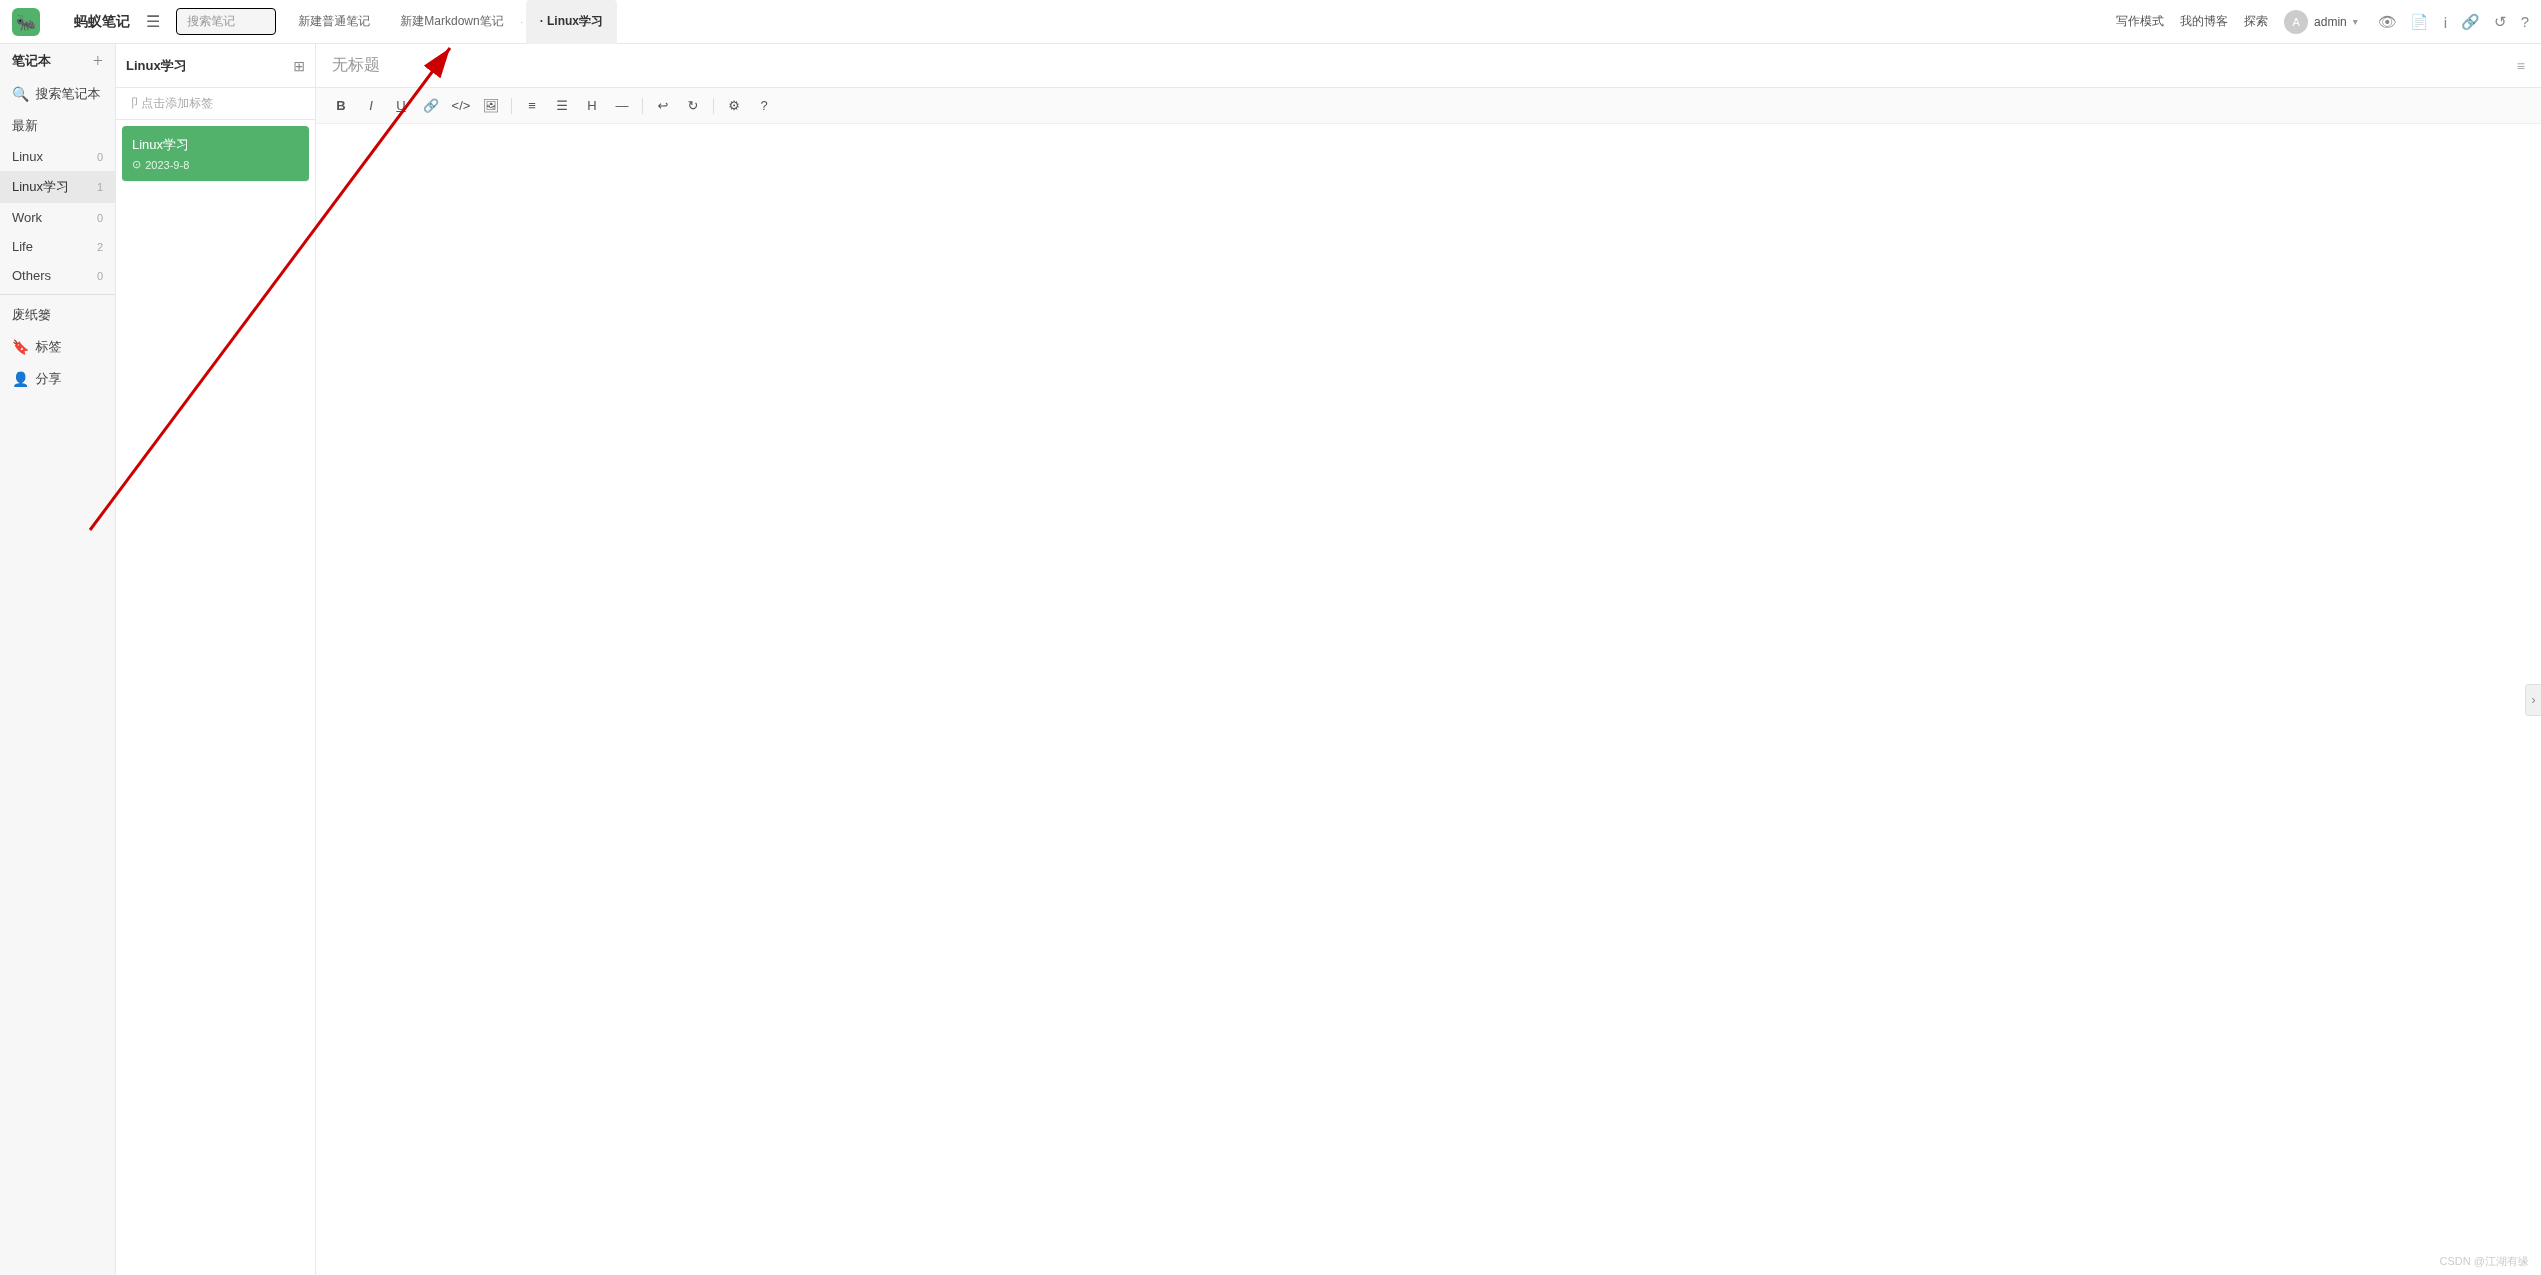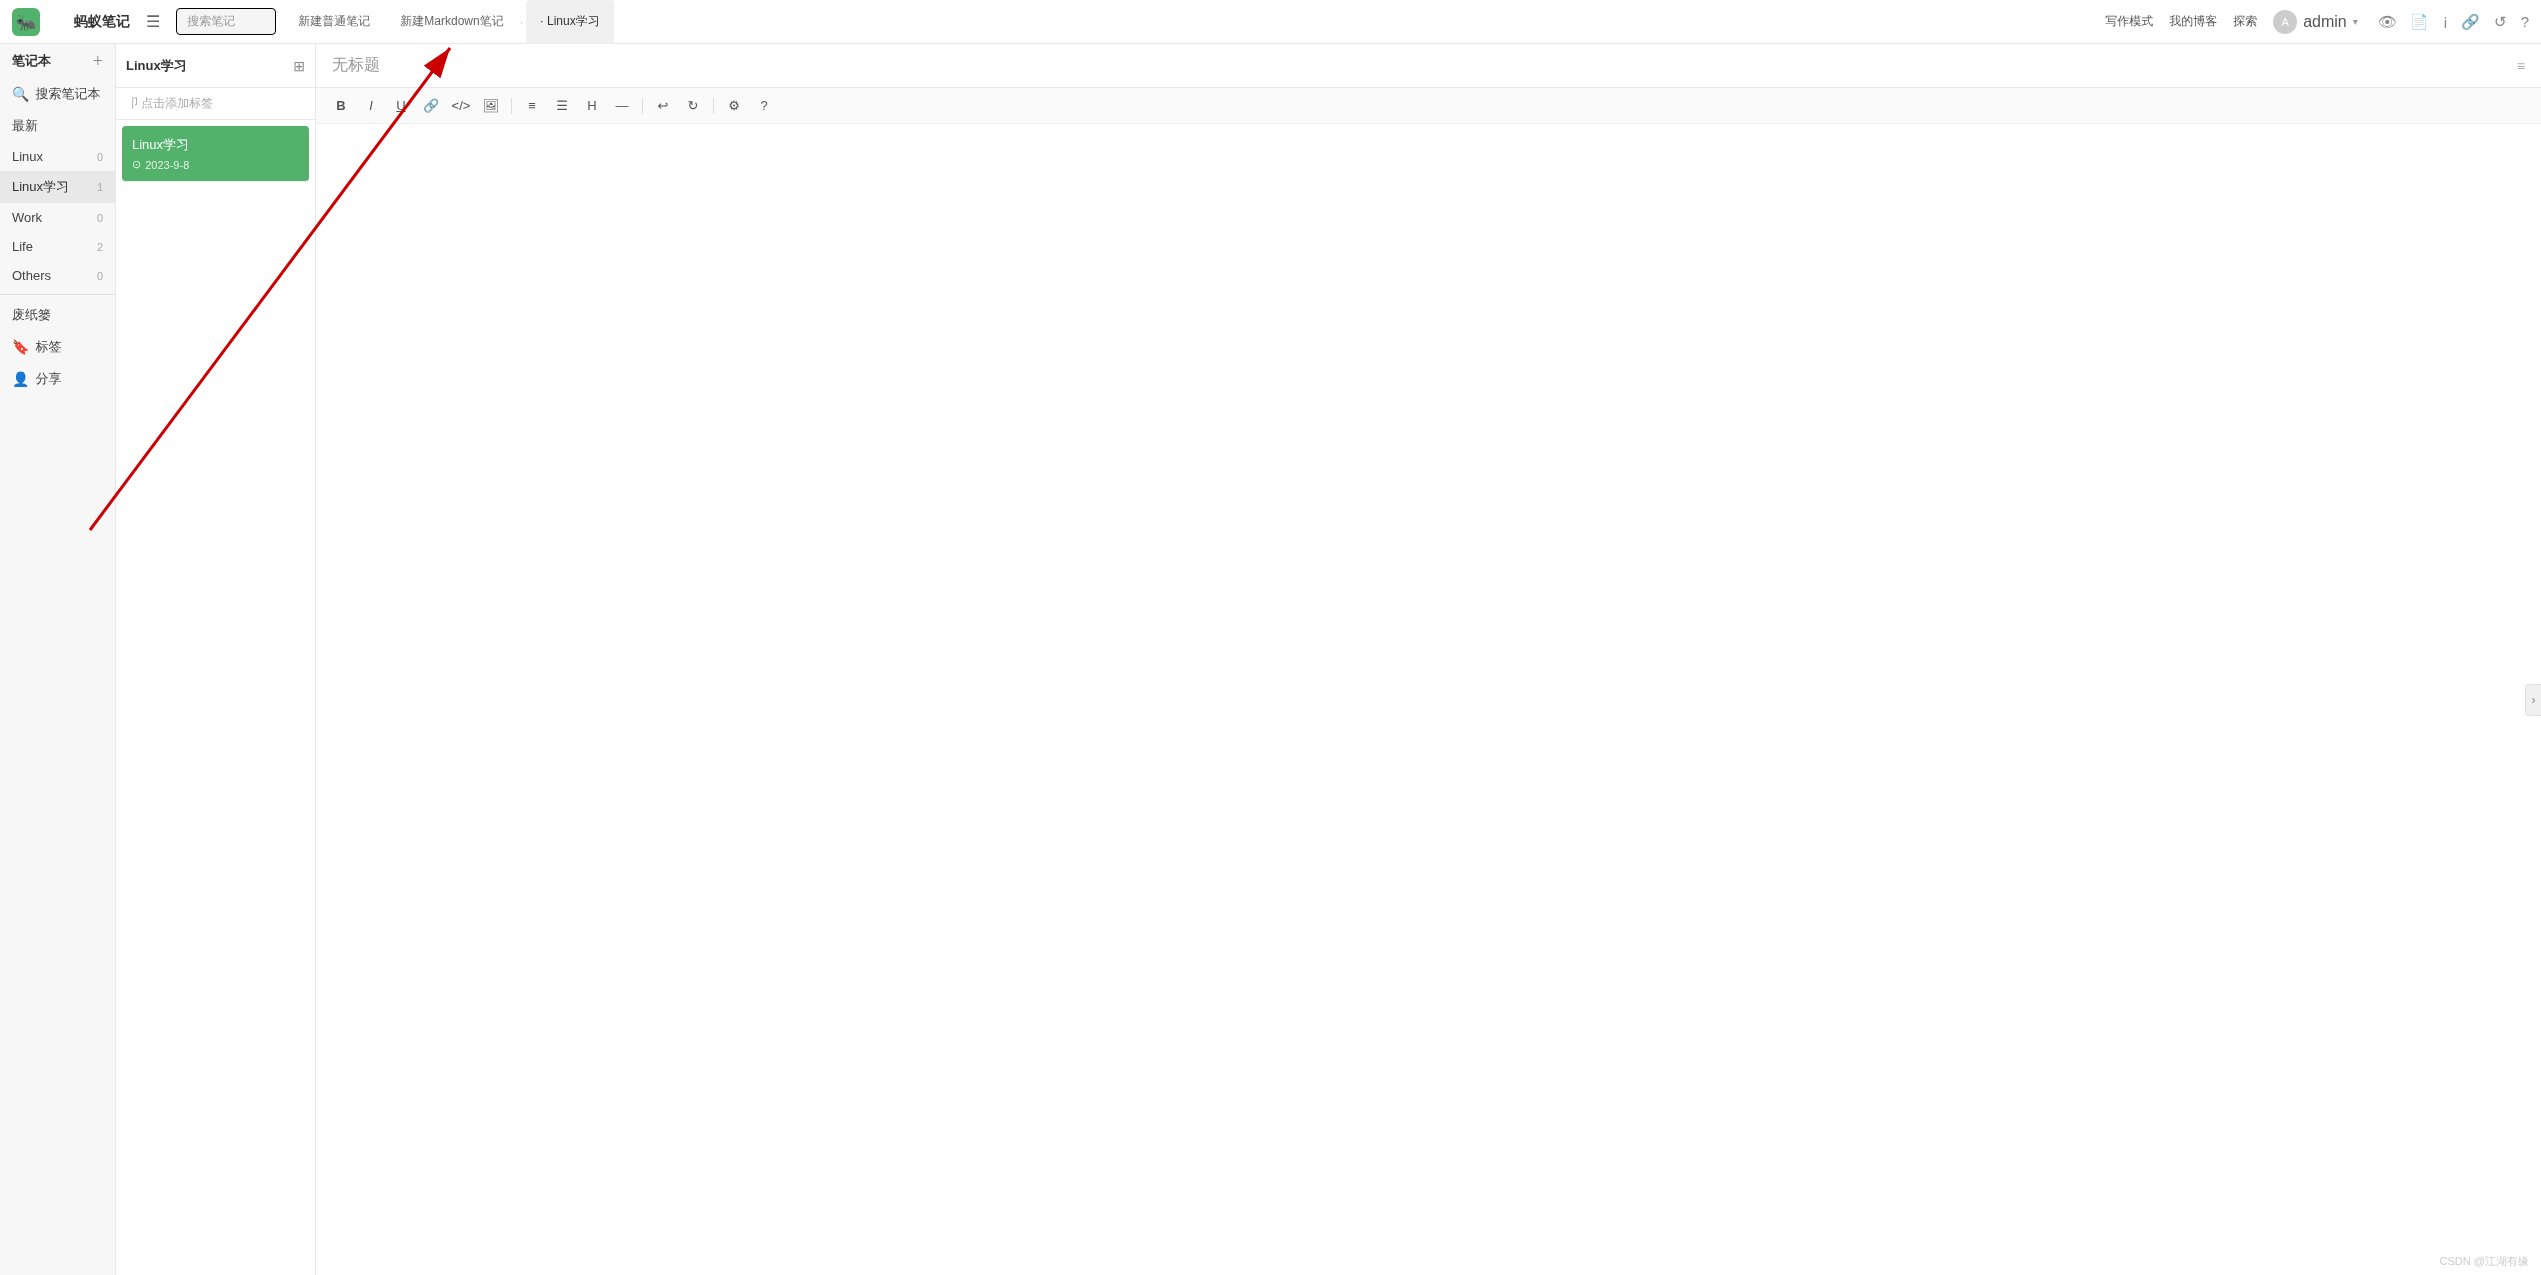--- a/index.html
+++ b/index.html
@@ -7,27 +7,27 @@
 
     
     .topbar { height: 44px; background: #fff; border-bottom: 1px solid #e8e8e8; display: flex; align-items: center; padding: 0 12px; gap: 8px; position: relative; z-index: 10; }
     .logo-area { display: flex; align-items: center; gap: 6px; margin-right: 8px; }
     .logo-icon { width: 28px; height: 28px; }
     .logo-text { font-size: 14px; font-weight: 600; color: #333; margin-left: 28px; }
     .menu-icon { color: #666; font-size: 16px; cursor: pointer; margin-right: 8px; }
     .search-box { background: #f5f5f5; border: 1px solid #000000; border-radius: 4px; padding: 4px 10px; font-size: 12px; color: #999; width: 100px; cursor: pointer; }
     .topbar-tabs { display: flex; align-items: center; gap: 2px; flex: 1; }
     .tab-item { padding: 6px 14px; border-radius: 4px 4px 0 0; font-size: 12px; color: #666; cursor: pointer; background: transparent; border: none; height: 44px; display: flex; align-items: center; position: relative; }
-    .tab-item.active { background: #f0f0f0; color: #333; font-weight: 400; }
+    .tab-item.active { background: #f0f0f0; color: #333; font-weight: 700; }
     .tab-separator { color: #ccc; font-size: 12px; }
     .topbar-right { display: flex; align-items: center; gap: 16px; margin-left: auto; }
     .topbar-right-btn { font-size: 12px; color: #555; cursor: pointer; white-space: nowrap; }
     .user-area { display: flex; align-items: center; gap: 6px; cursor: pointer; }
     .user-avatar { width: 24px; height: 24px; border-radius: 50%; background: #ccc; display: flex; align-items: center; justify-content: center; font-size: 11px; color: #fff; }
-    .user-name { font-size: 16px; color: #555; }
+    .user-name { font-size: 12px; color: #555; }
 
     
     .main-layout { display: flex; flex: 1; overflow: hidden; }
 
     
     .sidebar { width: 116px; background: #f7f7f7; border-right: 1px solid #e8e8e8; display: flex; flex-direction: column; overflow-y: auto; }
     .sidebar-item { display: flex; align-items: center; padding: 7px 12px; cursor: pointer; border-radius: 0; font-size: 13px; color: #444; }
     .sidebar-item.active { background: #e8e8e8; color: #333; font-weight: 500; }
     .sidebar-item-label { flex: 1; }
     .sidebar-item-count { font-size: 11px; color: #aaa; }

